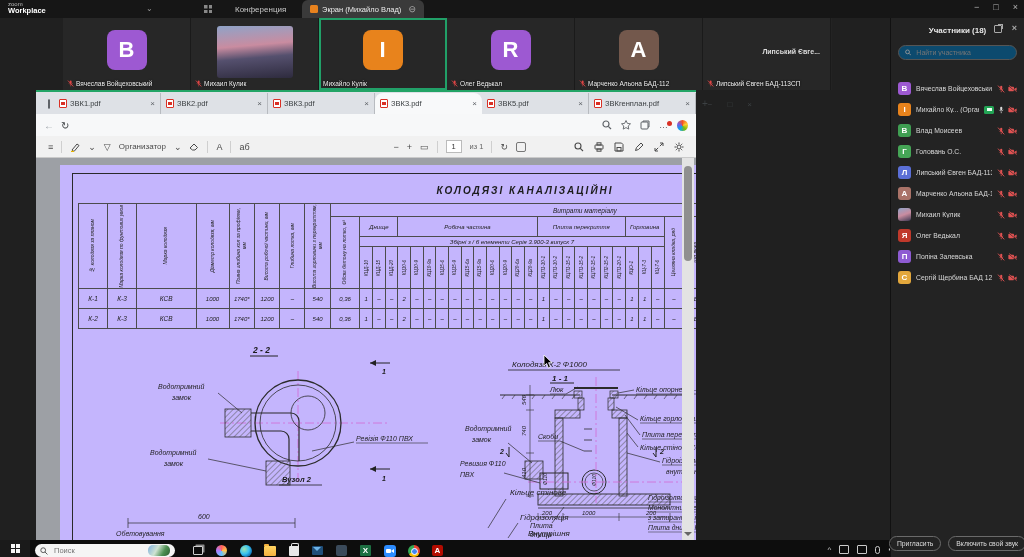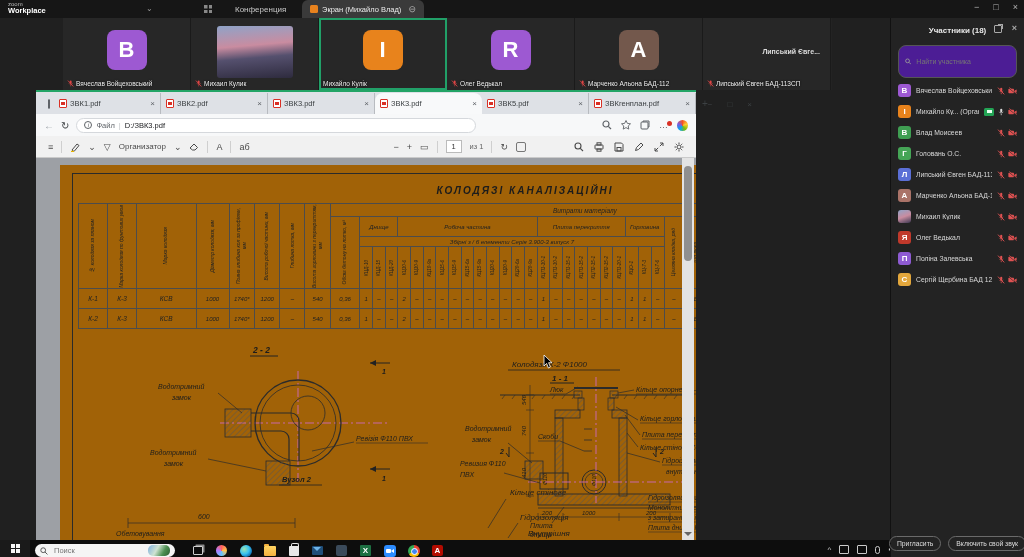--- a/index.html
+++ b/index.html
@@ -67,21 +67,21 @@
 .pgtotal{font-size:7.5px;color:#666;}
 .pdfbar .mid{margin-left:auto;display:flex;align-items:center;gap:8px;}
 .pdfbar .right{margin-left:40px;display:flex;align-items:center;gap:10px;}
 .sico{width:10px;height:10px;border:1px solid #777;border-radius:2px;}
 
 .pdfcontent{position:absolute;left:0;top:66px;width:100%;height:384px;background:#9da0a5;overflow:hidden;}
 .vsb{position:absolute;right:2px;top:0;width:12px;height:100%;background:#e3e3e3;}
 .vsb .thumb{position:absolute;left:2px;top:8px;width:8px;height:95px;background:#8f8f8f;border-radius:4px;}
 .vsb .dn{position:absolute;left:2px;bottom:2px;width:0;height:0;border:4px solid transparent;border-top-color:#666;}
 
-.sheet{position:absolute;left:24px;top:7px;width:780px;height:377px;background:#a16207;color:#1c1c1c;padding-left:24px;}
+.sheet{position:absolute;left:24px;top:7px;width:780px;height:377px;background:#c4b5fd;color:#1c1c1c;padding-left:24px;}
 .frame{position:absolute;left:12px;top:8px;right:7px;height:380px;border:1.5px solid #2a2a2a;}
 .sheet-title{position:absolute;left:340px;top:20px;width:250px;text-align:center;font-size:10px;font-weight:bold;font-style:italic;letter-spacing:2px;}
 
 .spec{position:absolute;left:18px;top:38px;border-collapse:collapse;table-layout:fixed;}
 .spec th,.spec td{border:1px solid #4c4c4c;padding:0;font-weight:normal;font-style:italic;color:#222;overflow:hidden;}
 .spec .h1 th.mat{font-size:6.5px;height:13px;}
 .spec .h2 th{font-size:6px;height:15px;}
 .spec .h3 th{font-size:6px;height:10px;}
 .spec th.rot{vertical-align:middle;}
 .vtext{display:block;margin:0 auto;writing-mode:vertical-rl;transform:rotate(180deg);font-size:5px;line-height:1.15;max-height:84px;white-space:normal;}
@@ -98,21 +98,21 @@
 .draw{position:absolute;left:0;top:168px;}
 .draw text{font-style:italic;fill:#1d1d1d;font-family:"Liberation Sans",sans-serif;}
 
 .cursor{position:absolute;left:507px;top:263px;width:10px;height:14px;z-index:9;}
 
 .panel{position:absolute;left:890px;top:18px;width:134px;height:539px;background:#232323;border-left:1px solid #111;z-index:10;}
 .phead{position:relative;height:24px;display:flex;align-items:center;justify-content:center;color:#e8e8e8;font-size:8px;font-weight:bold;}
 .phead .pop{position:absolute;right:22px;top:7px;width:8px;height:8px;border:1px solid #aaa;border-radius:1px;}
 .phead .pop::after{content:"";position:absolute;right:-2px;top:-2px;width:4px;height:4px;border-top:1px solid #aaa;border-right:1px solid #aaa;}
 .phead .px{position:absolute;right:7px;top:5px;color:#aaa;font-size:9px;}
-.psearch{margin:3px 7px 2px 7px;height:33px;background:#4c1d95;border:1px solid #555;border-radius:8px;display:flex;align-items:center;padding:0 6px;gap:3px;}
+.psearch{margin:3px 7px 18px 7px;height:15px;background:#0c4a6e;border:1px solid #555;border-radius:8px;display:flex;align-items:center;padding:0 6px;gap:3px;}
 .psearch input{background:transparent;border:none;outline:none;color:#999;font-size:7px;width:100%;font-family:"Liberation Sans",sans-serif;}
 .prow{display:flex;align-items:center;gap:5px;padding:0 7px;height:21px;}
 .pava{width:13px;height:13px;border-radius:3px;color:#fff;font-size:8px;font-weight:bold;display:flex;align-items:center;justify-content:center;flex:0 0 auto;}
 .pname{flex:1;color:#d9d9d9;font-size:6.8px;white-space:nowrap;overflow:hidden;}
 .picons{display:flex;align-items:center;gap:3px;}
 .prow .share-badge{display:none;width:10px;height:8px;background:#23a455;border-radius:1.5px;position:relative;}
 .prow.share .share-badge{display:inline-block;}
 .prow .share-badge::after{content:"";position:absolute;left:2.5px;top:2px;width:5px;height:3.5px;background:#eafff2;}
 .prow .mic-on{display:none;}
 .prow:not(.muted) .mic-on{display:inline-block;}
@@ -313,26 +313,20 @@
       <div class="bwinctl">
         <span>−</span>
         <span>□</span>
         <span>×</span>
       </div>
     </div>
 
     <div class="addr">
       <span class="nav">←</span>
       <span class="nav on">↻</span>
-      <div class="urlpill">
-        <span class="infoico">i</span>
-        <span class="urlscheme">Файл</span>
-        <span class="urldiv">|</span>
-        <span>D:/ЗВК3.pdf</span>
-      </div>
       <div class="addricons">
         <svg class="aico" width="10" height="10" viewBox="0 0 10 10">
             <circle cx="4" cy="4" r="3" fill="none" stroke="#5f6368" stroke-width="1.2"></circle>
             <line x1="6.3" y1="6.3" x2="9" y2="9" stroke="#5f6368" stroke-width="1.2"></line>
           </svg>
         <svg class="aico" width="10" height="10" viewBox="0 0 10 10">
             <path d="M5 0.5l1.4 2.9 3.1 0.4-2.3 2.2 0.6 3.1L5 7.6 2.2 9.1l0.6-3.1L0.5 3.8l3.1-0.4z" fill="none" stroke="#5f6368" stroke-width="0.9"></path>
           </svg>
         <svg class="aico" width="10" height="10" viewBox="0 0 10 10">
             <rect x="1" y="2" width="7" height="7" rx="1" fill="none" stroke="#5f6368"></rect>

